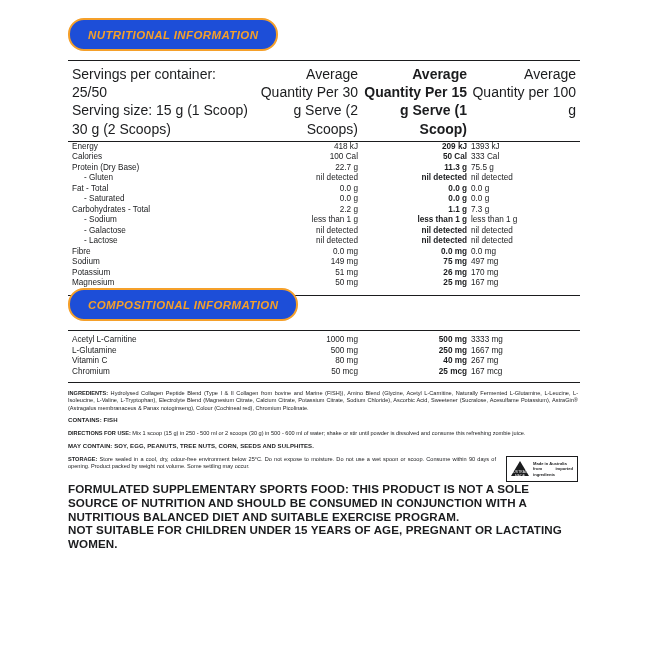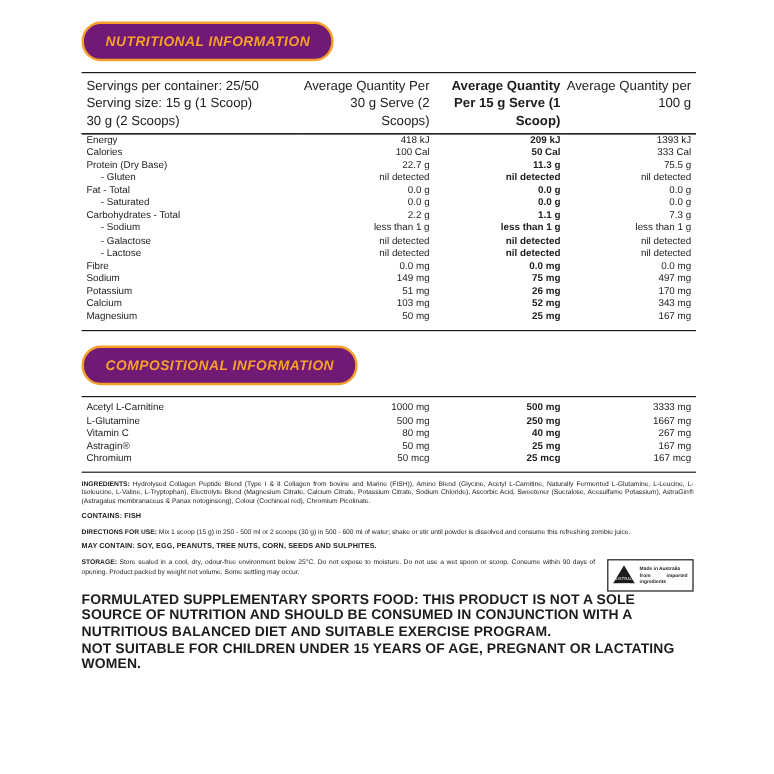--- a/index.html
+++ b/index.html
@@ -18,21 +18,21 @@
     position: absolute;
     left: 68px;
     width: 512px;
   }
   
   .pill {
     display: inline-block;
     border: 2px solid #f5a02a;
     border-radius: 16px;
     padding: 5px 18px 6px 18px;
-    background: #701a75;
+    background: #1d4ed8;
   }
   .pill span {
     font-style: italic;
     font-weight: bold;
     font-size: 11.5px;
     letter-spacing: 0.4px;
     color: #f5a02a;
     white-space: nowrap;
   }
   
@@ -45,23 +45,23 @@
   table {
     border-collapse: collapse;
     width: 100%;
     font-size: 8.2px;
     line-height: 1.28;
   }
   td, th { padding: 0; vertical-align: top; }
   .col-name  { width: 185px; text-align: left; padding-left: 4px;}
   .col-v     { width: 109px; text-align: right; padding-right: 4px;}
   .col-v2    { width: 109px; text-align: right; padding-right: 4px; font-weight: bold;}
-  .col-v3    { width: 109px; text-align: right; padding-right: 4px;}
+  .col-v3    { width: 109px; text-align: left; padding-right: 4px;}
   thead td {
-    font-size: 11px;
+    font-size: 14px;
     font-weight: normal;
     line-height: 1.3;
     padding-bottom: 3px;
   }
   .hdr-serve { text-align: left; padding-left: 4px;}
   .hdr-right { text-align: right; padding-right: 4px; }
   .rule-thin { border-bottom: 0.9px solid #1b1c1e; }
   .indent1 { padding-left: 16px; }
 
   
@@ -231,26 +231,20 @@
             <td class="col-v2">75 mg</td>
             <td class="col-v3">497 mg</td>
           </tr>
           <tr>
             <td class="col-name">Potassium</td>
             <td class="col-v">51 mg</td>
             <td class="col-v2">26 mg</td>
             <td class="col-v3">170 mg</td>
           </tr>
           <tr>
-            <td class="col-name">Calcium</td>
-            <td class="col-v">103 mg</td>
-            <td class="col-v2">52 mg</td>
-            <td class="col-v3">343 mg</td>
-          </tr>
-          <tr>
             <td class="col-name">Magnesium</td>
             <td class="col-v">50 mg</td>
             <td class="col-v2">25 mg</td>
             <td class="col-v3">167 mg</td>
           </tr>
         </tbody>
     </table>
   </div>
 </div>
 
@@ -272,26 +266,20 @@
             <td class="col-name">L-Glutamine</td>
             <td class="col-v">500 mg</td>
             <td class="col-v2">250 mg</td>
             <td class="col-v3">1667 mg</td>
           </tr>
           <tr>
             <td class="col-name">Vitamin C</td>
             <td class="col-v">80 mg</td>
             <td class="col-v2">40 mg</td>
             <td class="col-v3">267 mg</td>
-          </tr>
-          <tr>
-            <td class="col-name">Astragin®</td>
-            <td class="col-v">50 mg</td>
-            <td class="col-v2">25 mg</td>
-            <td class="col-v3">167 mg</td>
           </tr>
           <tr>
             <td class="col-name">Chromium</td>
             <td class="col-v">50 mcg</td>
             <td class="col-v2">25 mcg</td>
             <td class="col-v3">167 mcg</td>
           </tr>
         </tbody>
     </table>
   </div>

